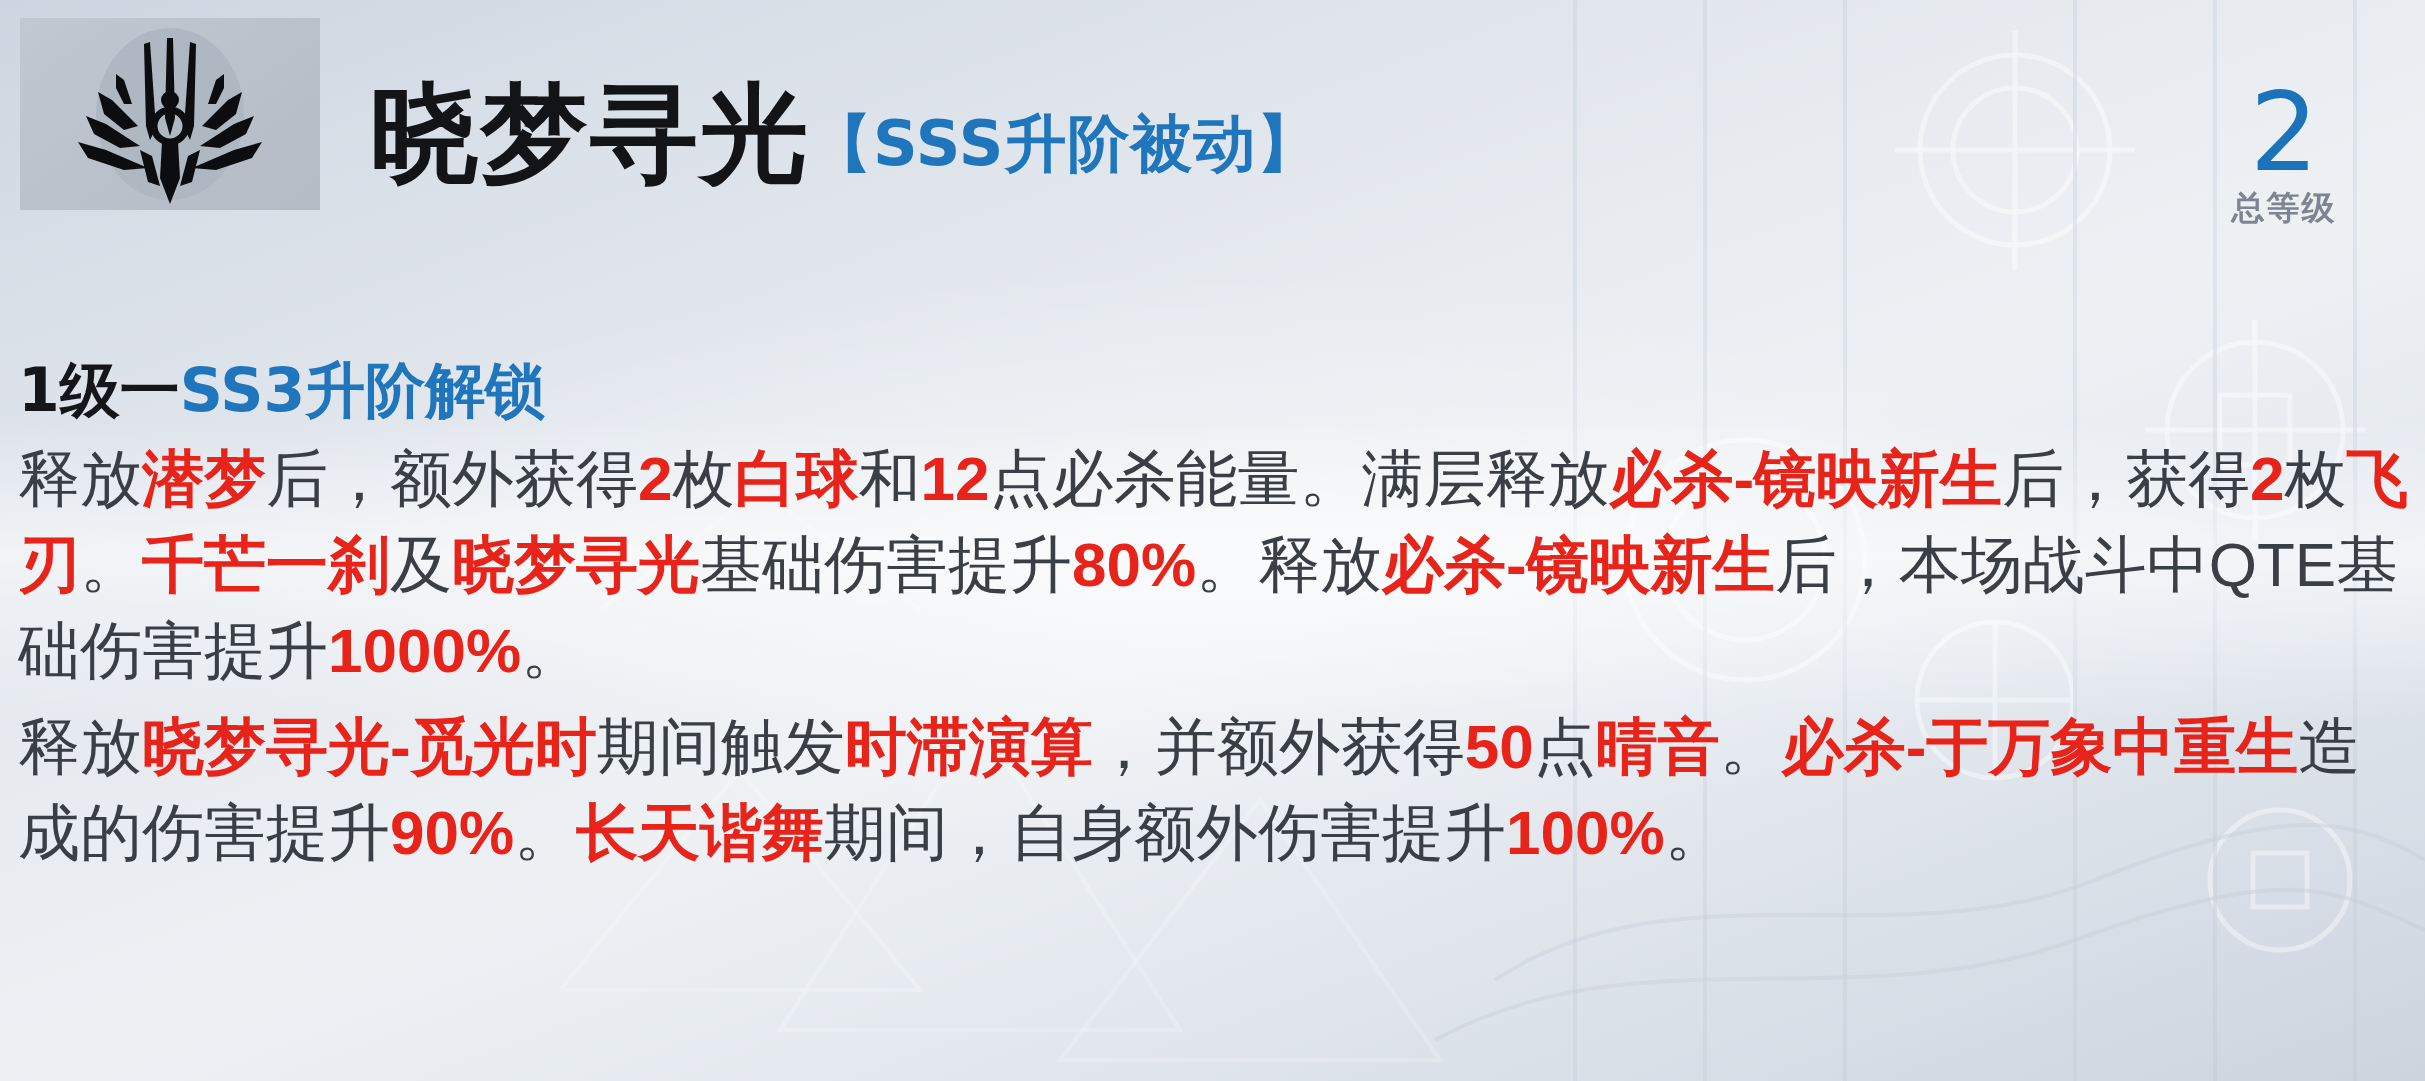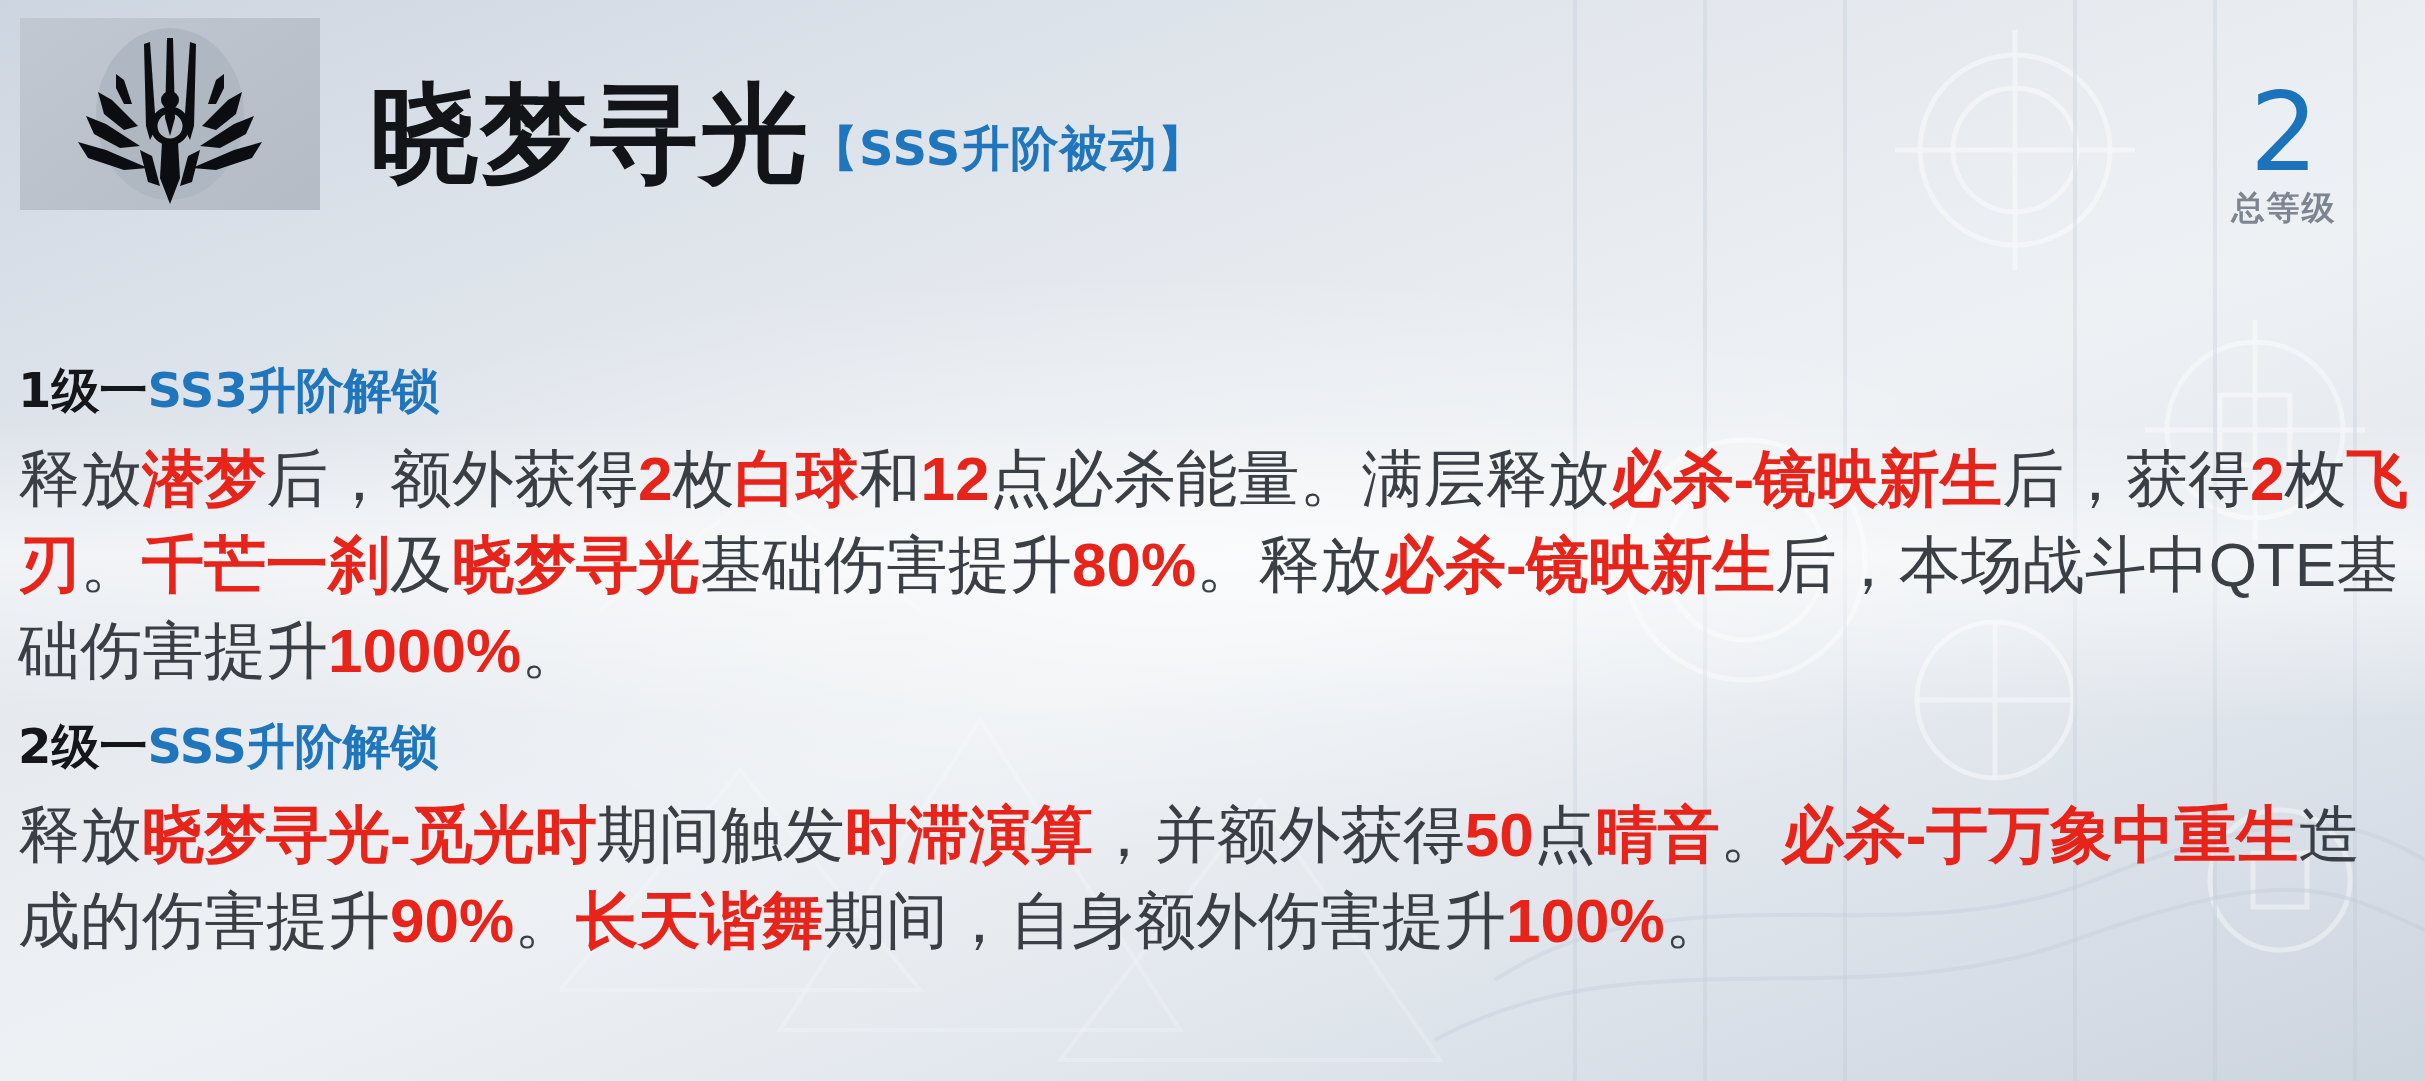--- a/index.html
+++ b/index.html
@@ -37,38 +37,38 @@
   }
   .badge svg{display:block;width:300px;height:192px;}
   .titlewrap{position:absolute;left:370px;top:62px;white-space:nowrap;}
   .title-main{
     font-family:"DejaVu Sans","Liberation Sans",sans-serif;
     font-size:108px;font-weight:bold;color:#131417;letter-spacing:2px;
     vertical-align:baseline;
   }
   .title-sub{
     font-family:"DejaVu Sans","Liberation Sans",sans-serif;
-    font-size:48px;font-weight:bold;color:#1f76bd;letter-spacing:1px;
+    font-size:62px;font-weight:bold;color:#1f76bd;letter-spacing:1px;
     vertical-align:baseline;position:relative;top:-6px;
   }
   .levelbox{position:absolute;right:36px;top:78px;width:210px;text-align:center;}
   .level-num{
     font-family:"DejaVu Sans","Liberation Sans",sans-serif;
     font-size:108px;line-height:110px;font-weight:400;color:#1a73bb;
   }
   .level-label{
     font-family:"DejaVu Sans","Liberation Sans",sans-serif;
     font-size:33px;line-height:40px;color:#7c8591;letter-spacing:2px;font-weight:bold;
   }
 
   
   .content{position:absolute;left:18px;top:348px;width:2395px;}
   .sec-head{
     font-family:"DejaVu Sans","Liberation Sans",sans-serif;
-    font-size:48px;font-weight:bold;line-height:84px;white-space:nowrap;
+    font-size:60px;font-weight:bold;line-height:84px;white-space:nowrap;
     margin:0 0 4px 0;
   }
   .sec-head .k{color:#14161a;}
   .sec-head .v{color:#1f76bd;}
   .para{
     font-family:Liberation Sans, sans-serif;
     font-size:62px;line-height:86px;color:#3a3f46;
     letter-spacing:0px;word-break:break-all;
   }
   .para .r{color:#e8231a;font-weight:bold;}
@@ -158,20 +158,17 @@
   <div class="content">
 
     <div class="sec">
       <div class="sec-head">
         <span class="k">1级一</span><span class="v">SS3升阶解锁</span>
       </div>
       <div class="para"><span>释放</span><span class="r">潜梦</span><span>后，额外获得</span><span class="r">2</span><span>枚</span><span class="r">白球</span><span>和</span><span class="r">12</span><span>点必杀能量。满层释放</span><span class="r">必杀-镜映新生</span><span>后，获得</span><span class="r">2</span><span>枚</span><span class="r">飞刃</span><span>。</span><span class="r">千芒一刹</span><span>及</span><span class="r">晓梦寻光</span><span>基础伤害提升</span><span class="r">80%</span><span>。释放</span><span class="r">必杀-镜映新生</span><span>后，本场战斗中QTE基础伤害提升</span><span class="r">1000%</span><span>。</span></div>
     </div>
 
     <div class="sec sec2">
-      <div class="sec-head">
-        <span class="k">2级一</span><span class="v">SSS升阶解锁</span>
-      </div>
       <div class="para"><span>释放</span><span class="r">晓梦寻光-觅光时</span><span>期间触发</span><span class="r">时滞演算</span><span>，并额外获得</span><span class="r">50</span><span>点</span><span class="r">晴音</span><span>。</span><span class="r">必杀-于万象中重生</span><span>造成的伤害提升</span><span class="r">90%</span><span>。</span><span class="r">长天谐舞</span><span>期间，自身额外伤害提升</span><span class="r">100%</span><span>。</span></div>
     </div>
 
   </div>
 </div>
 
 </body></html>

